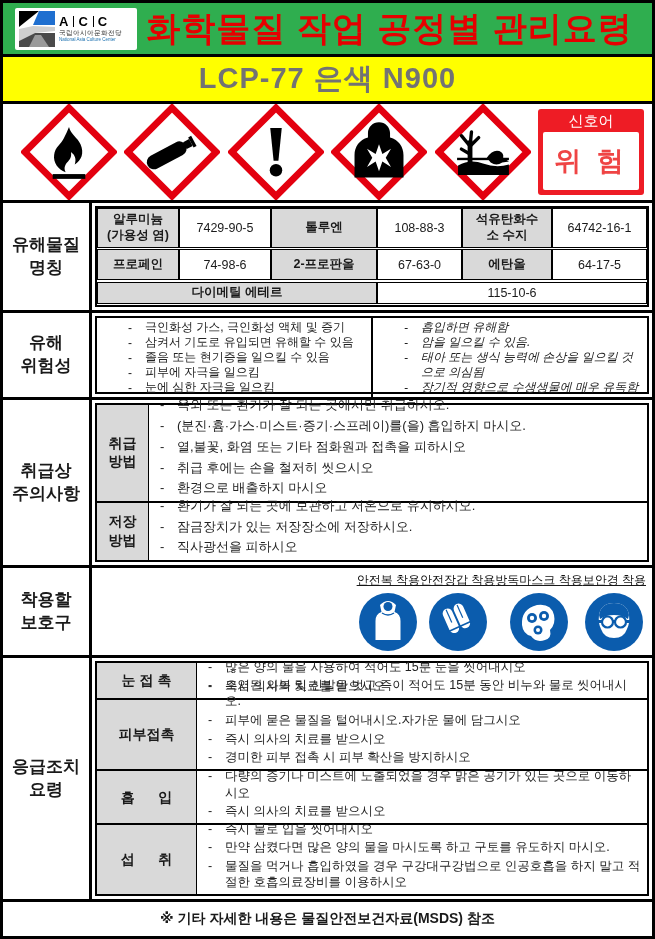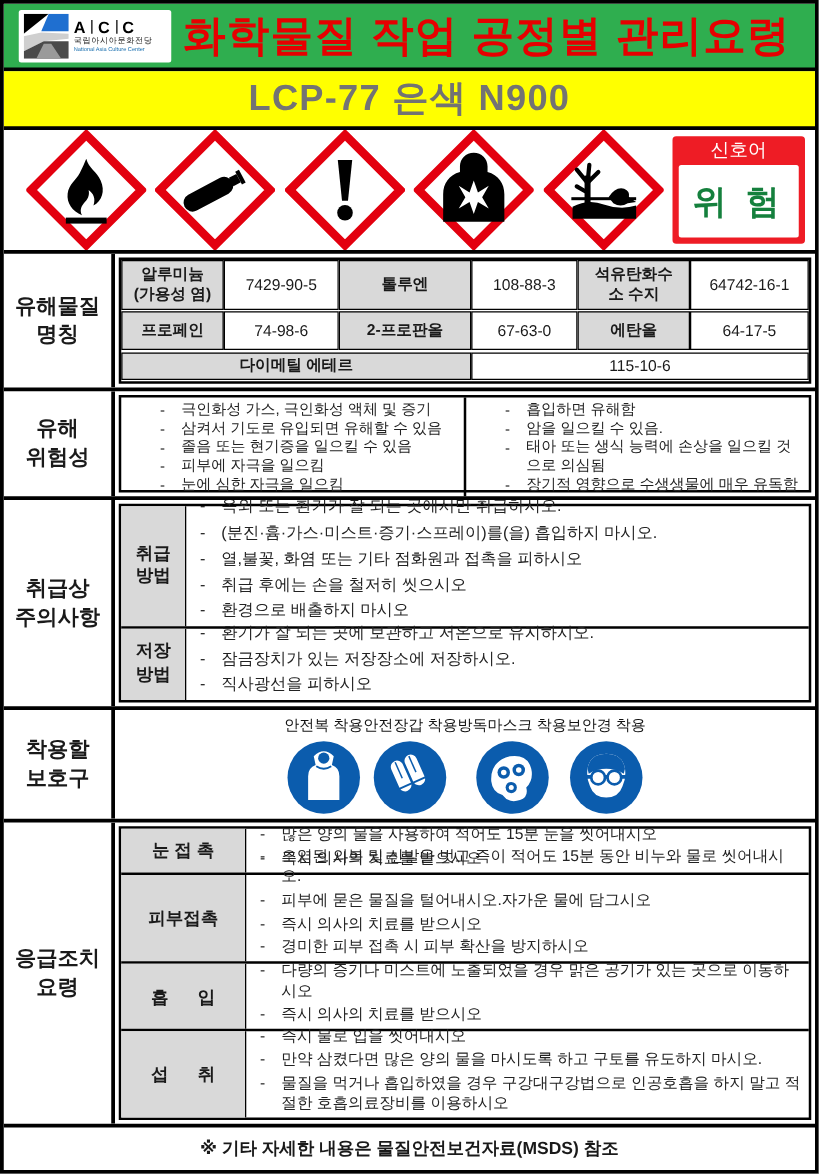--- a/index.html
+++ b/index.html
@@ -21,57 +21,57 @@
   .logo-en{font-size:4.5px;color:#1a6faf;margin-top:1px;white-space:nowrap;}
   .hdr-title{flex:1;text-align:center;font-size:34px;font-weight:800;color:#E60000;letter-spacing:1px;white-space:nowrap;}
   
   .prod{height:47px;background:#FFFF00;align-items:center;justify-content:center;}
   .prod-name{font-size:29px;font-weight:800;color:#737373;letter-spacing:1px;}
   
   .picto{height:99px;align-items:center;padding:0 8px 0 18px;justify-content:space-between;background:#fff;}
   .ghs{width:96px;height:96px;flex:none;}
   .signal{width:106px;height:86px;background:#EE1C25;border-radius:3px;display:flex;flex-direction:column;align-items:center;flex:none;box-sizing:border-box;padding:3px 5px 5px;}
   .signal-label{color:#fff;font-weight:400;font-size:15px;line-height:1.2;}
-  .signal-word{flex:1;width:100%;background:#fff;border-radius:2px;margin-top:2px;display:flex;align-items:center;justify-content:center;color:#15803d;font-size:27px;font-weight:800;letter-spacing:4px;box-sizing:border-box;}
+  .signal-word{flex:1;width:100%;background:#fff;border-radius:2px;margin-top:2px;display:flex;align-items:center;justify-content:center;color:#ef4444;font-size:27px;font-weight:800;letter-spacing:4px;box-sizing:border-box;}
   
   .sec-label{width:86px;flex:none;border-right:3px solid #000;display:flex;align-items:center;justify-content:center;text-align:center;font-weight:700;font-size:17px;line-height:1.35;white-space:pre-wrap;}
   .sec-body{flex:1;padding:3px;display:flex;min-width:0;}
   .inner{flex:1;border:2px solid #000;display:flex;flex-direction:column;min-width:0;}
   
   .sub-sec{height:110px;}
   .sub-grid{display:grid;grid-template-columns:82px 92px 106px 85px 90px 1fr;grid-auto-rows:auto;flex:1;}
   .cell{border:1px solid #000;display:flex;align-items:center;justify-content:center;text-align:center;font-size:12.5px;box-sizing:border-box;padding:1px 2px;min-width:0;}
   .cell.name{background:#D9D9D9;font-weight:600;white-space:pre-wrap;line-height:1.25;}
   .r1{height:40px;} .r2{height:31px;} .r3{height:22px;}
   .span3{grid-column:span 3;}
   
   ul.dash{list-style:none;margin:2px 0;padding:0;}
   ul.dash li{position:relative;padding:1px 4px 1px 28px;font-size:12.5px;line-height:1.3;color:#222;}
   ul.dash li::before{content:"-";position:absolute;left:11px;top:1px;}
   
   .haz-sec{height:87px;}
   .haz-cols{display:flex;flex:1;}
   .haz-col{flex:1;min-width:0;}
   .haz-col ul.dash li{font-size:12px;line-height:1.26;padding-top:0;padding-bottom:0;margin-left:20px;}
-  .haz-col + .haz-col{border-left:2px solid #000;}
+  .haz-col + .haz-col{border-left:2px solid #000;font-style:italic;}
   
   .hand-sec{height:168px;}
   .fa-sec{height:244px;}
   .srow{display:flex;min-height:0;}
   .srow + .srow{border-top:2px solid #000;}
   .srow-label{flex:none;background:#D9D9D9;border-right:1px solid #000;display:flex;align-items:center;justify-content:center;text-align:center;font-weight:700;font-size:14px;line-height:1.3;white-space:pre-wrap;padding:0 2px;box-sizing:border-box;}
   .hand-sec .srow-label{width:52px;font-family:Liberation Serif, serif;}
   .fa-sec .srow-label{width:100px;}
   .srow-body{flex:1;display:flex;flex-direction:column;justify-content:flex-end;min-width:0;}
   .hand-sec ul.dash li{font-size:13px;line-height:1.44;}
   .hand-row1{height:96px;} .hand-row2{flex:1;}
   .fa-sec ul.dash li{font-size:12.5px;line-height:1.33;}
   
   .ppe-sec{height:90px;}
-  .ppe-body{flex:1;display:flex;justify-content:center;align-items:center;padding:2px 6px;}
+  .ppe-body{flex:1;display:flex;justify-content:flex-end;align-items:center;padding:2px 6px;text-decoration:underline;}
   .ppe-item{display:flex;flex-direction:column;align-items:center;}
   .ppe-cap{font-size:12px;color:#111;margin-bottom:3px;white-space:nowrap;}
   
   .foot{height:34px;border-bottom:none;align-items:center;justify-content:center;}
   .foot-note{font-weight:700;font-size:14px;}
 </style>
 </head>
 <body>
 
 <div class="sheet">

